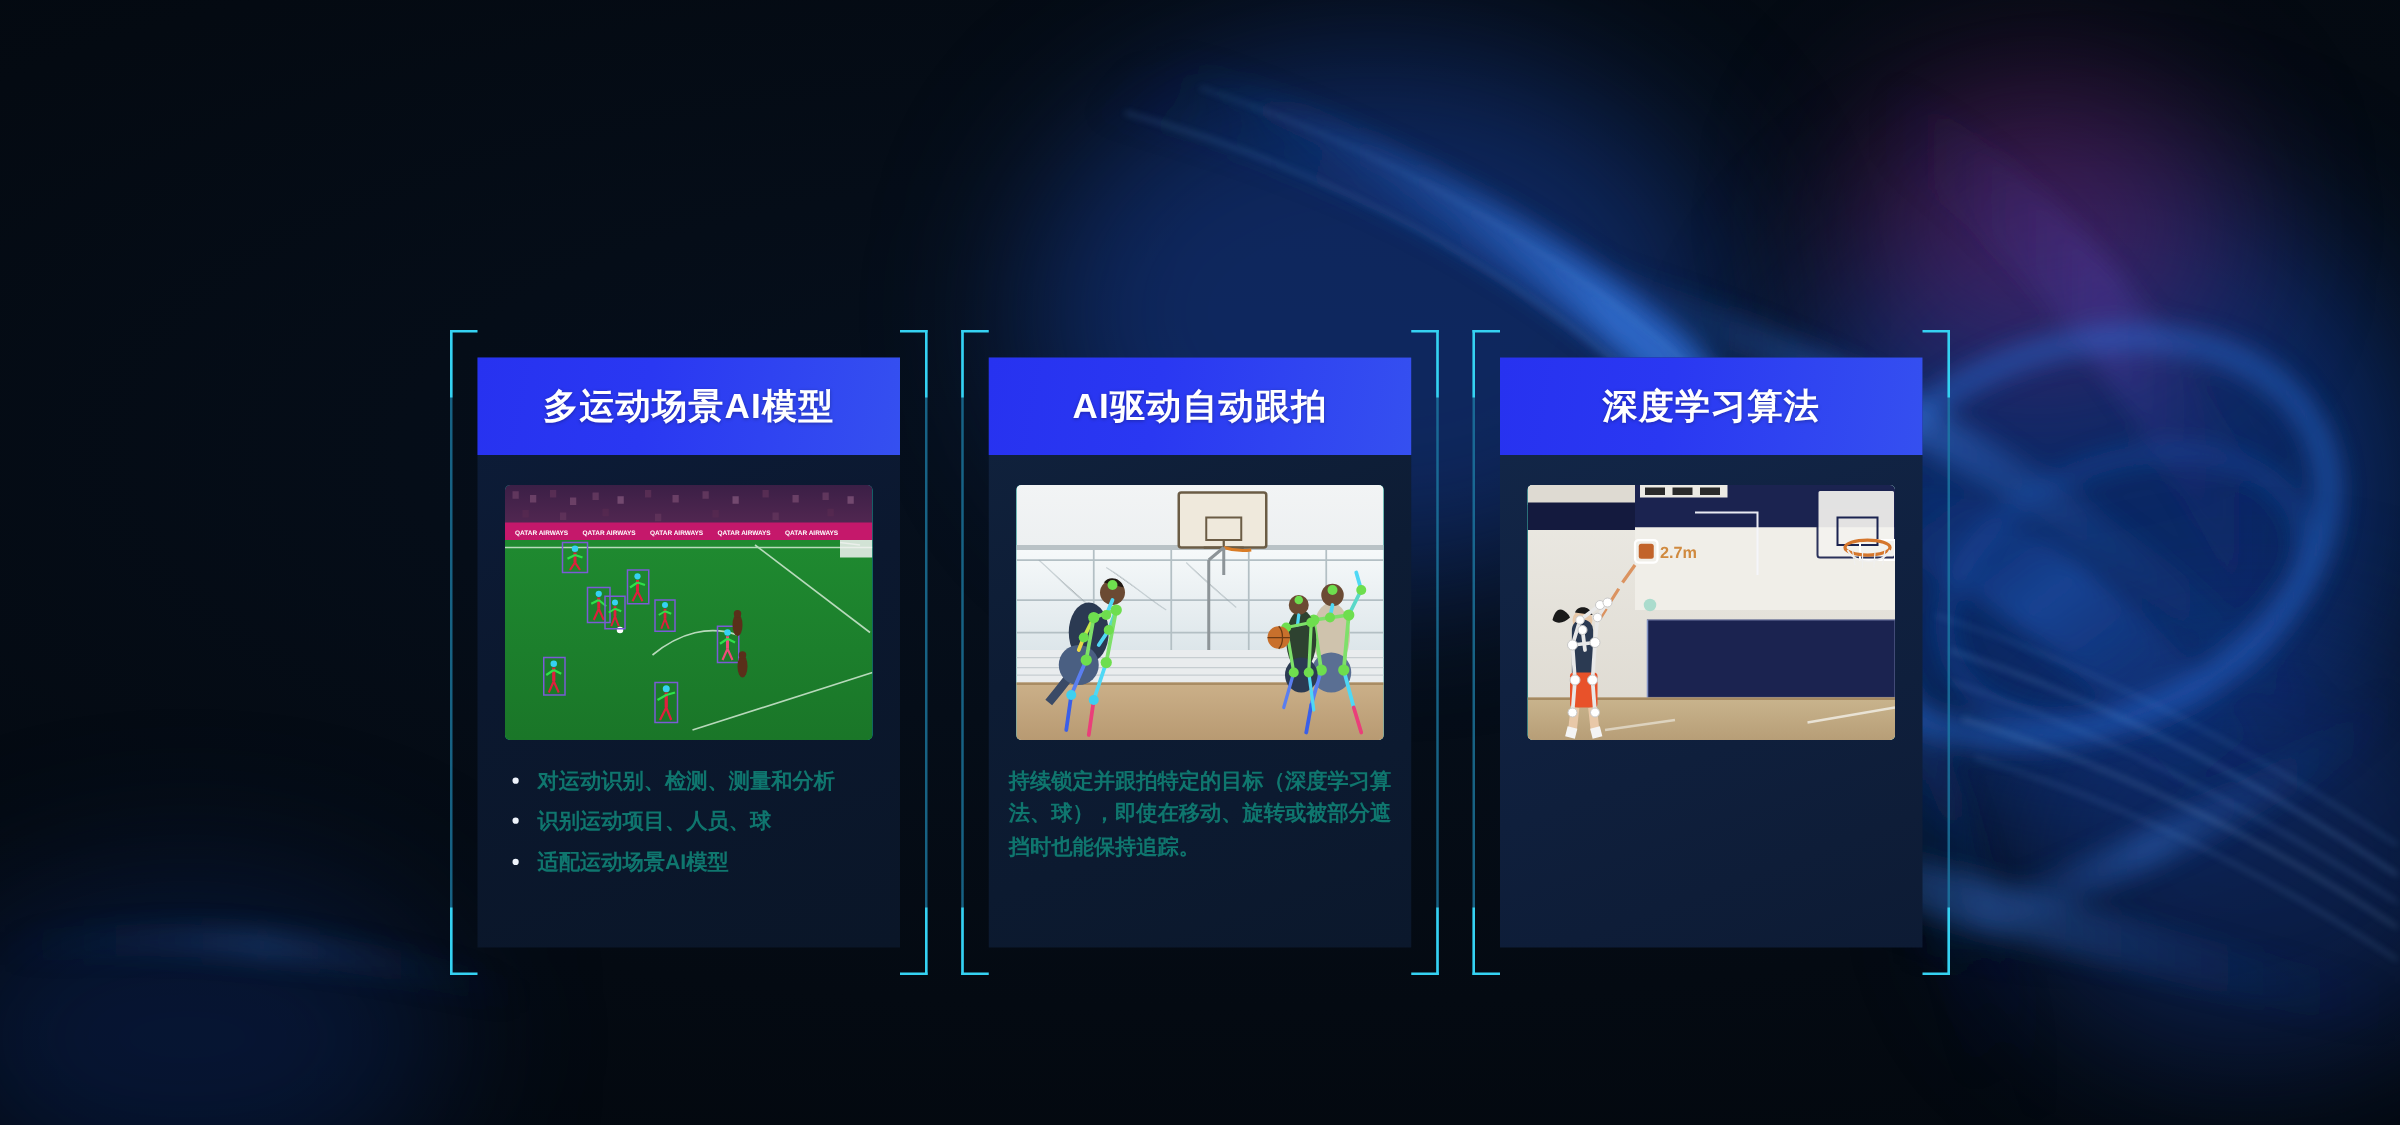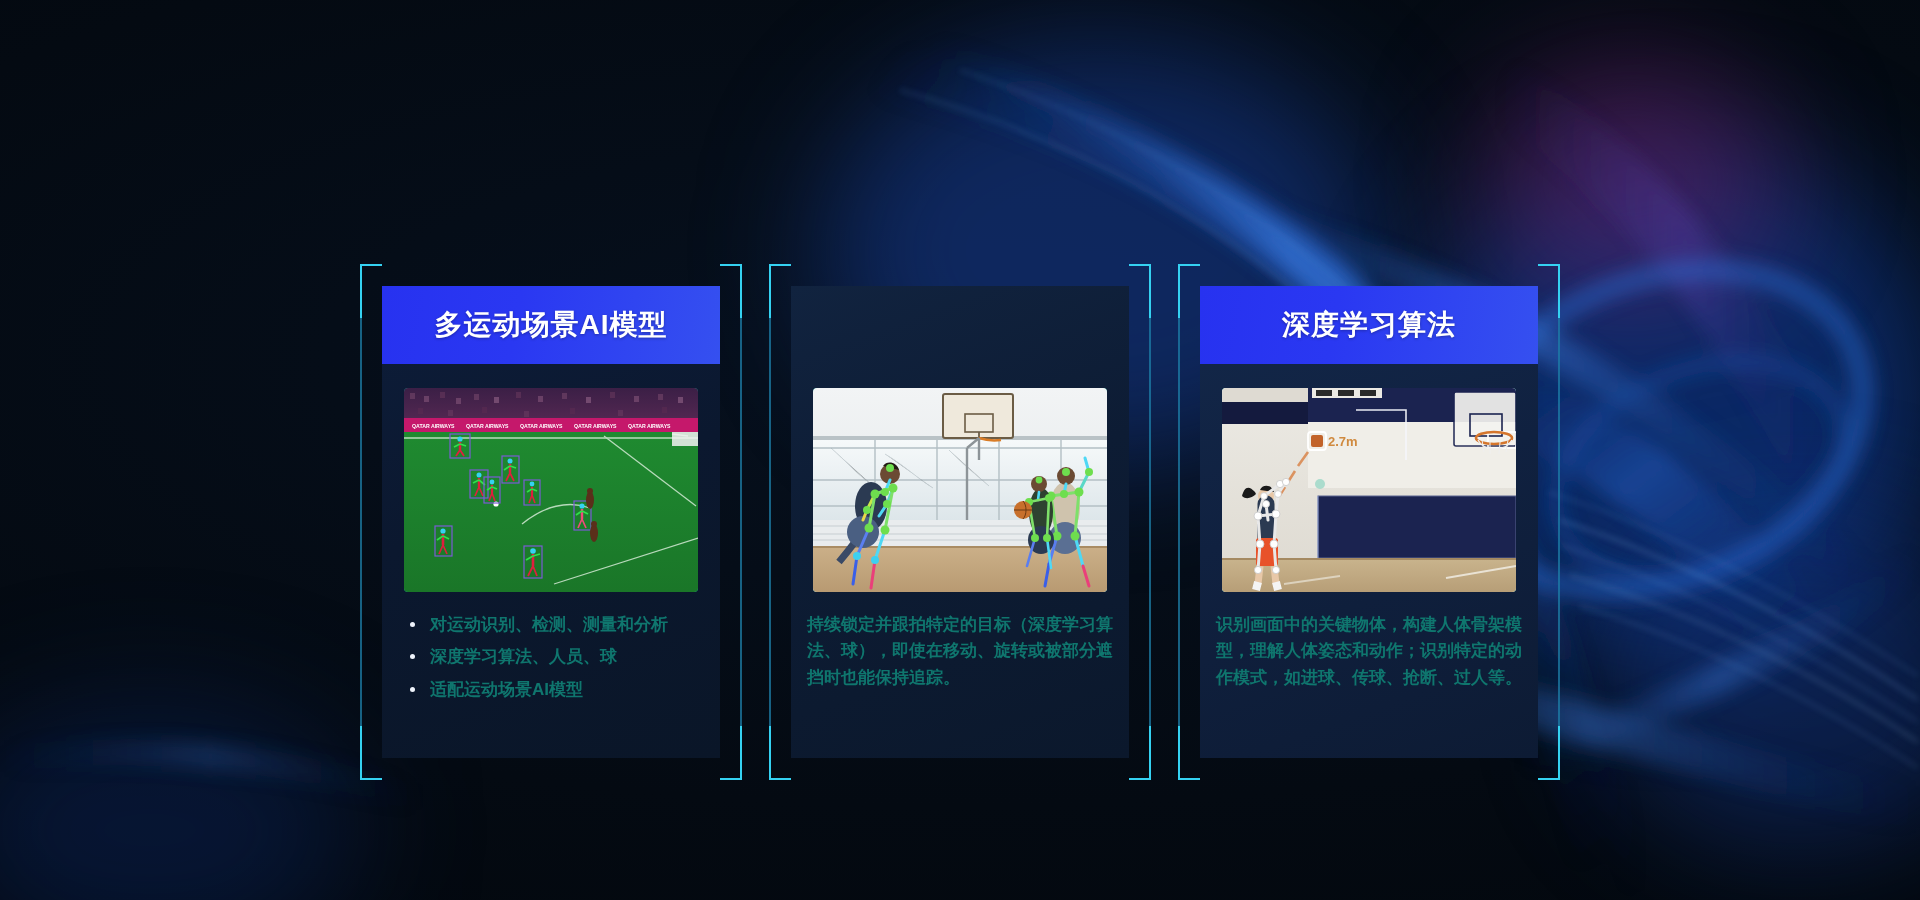--- a/index.html
+++ b/index.html
@@ -271,21 +271,21 @@
             <ellipse cx="190" cy="145" rx="4" ry="9"></ellipse>
               <circle cx="190" cy="136" r="3"></circle>
           </g>
         </g>
       </svg>
     </div>
 
     <div class="body bul">
       <ul>
         <li>对运动识别、检测、测量和分析</li>
-        <li>深度学习算法、人员、球</li>
+        <li>识别运动项目、人员、球</li>
         <li>适配运动场景AI模型</li>
       </ul>
     </div>
   </div>
 
   <div class="card c2">
     <div class="panel"></div>
 
     <div class="edge" style="left:0;top:0;height:516px;"></div>
     <div class="edge" style="left:380px;top:0;height:516px;"></div>
@@ -300,20 +300,23 @@
     </div>
     <div class="brk" style="left:0;top:462px;">
       <i class="v" style="left:0;top:0;height:54px;"></i>
         <i class="h" style="left:0;top:52px;width:22px;"></i>
     </div>
     <div class="brk" style="left:359px;top:462px;">
       <i class="v" style="left:21px;top:0;height:54px;"></i>
         <i class="h" style="left:1px;top:52px;width:22px;"></i>
     </div>
 
+    <div class="head">
+      <span>AI驱动自动跟拍</span>
+    </div>
 
     <div class="shot">
       <svg class="scene" viewBox="0 0 294 204" preserveAspectRatio="none">
         <defs>
           <linearGradient id="gymbg" x1="0" y1="0" x2="0" y2="1">
             <stop offset="0%" stop-color="#f2f4f5"></stop>
               <stop offset="60%" stop-color="#e6eaec"></stop>
             <stop offset="100%" stop-color="#d7dade"></stop>
           </linearGradient>
           <linearGradient id="win" x1="0" y1="0" x2="0" y2="1">
@@ -562,18 +565,15 @@
               <circle cx="64" cy="94" r="3.6"></circle>
             <circle cx="38" cy="156" r="4"></circle>
               <circle cx="52" cy="156" r="4"></circle>
             <circle cx="36" cy="182" r="3.6"></circle>
               <circle cx="54" cy="182" r="3.6"></circle>
           </g>
         </g>
       </svg>
     </div>
 
-    <div class="body">
-      <p class="para">识别画面中的关键物体，构建人体骨架模型，理解人体姿态和动作；识别特定的动作模式，如进球、传球、抢断、过人等。</p>
-    </div>
   </div>
 
 </div>
 
 </body></html>

